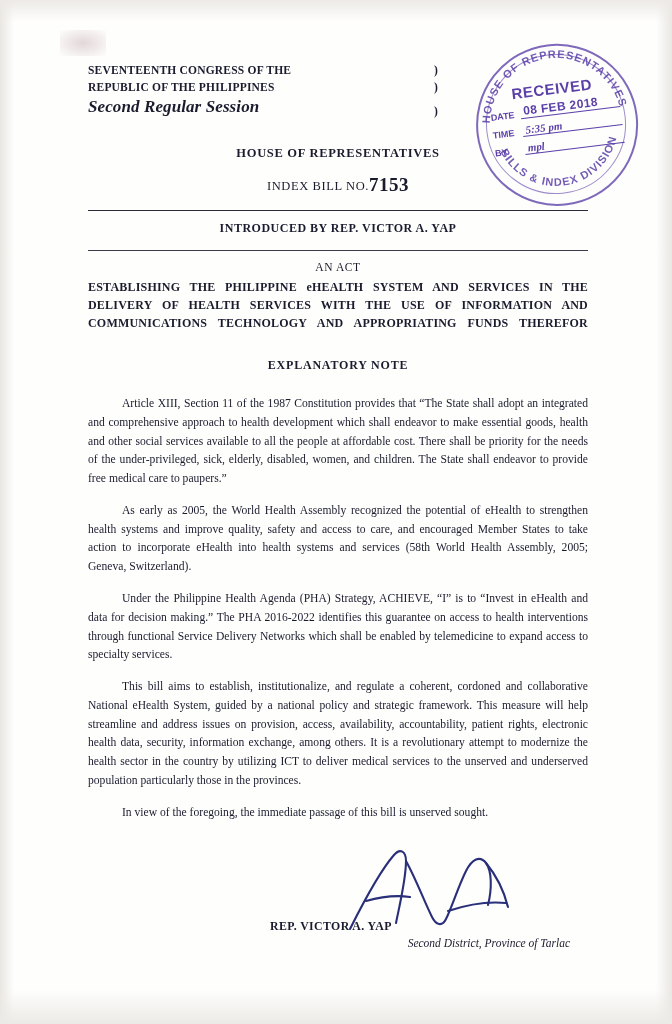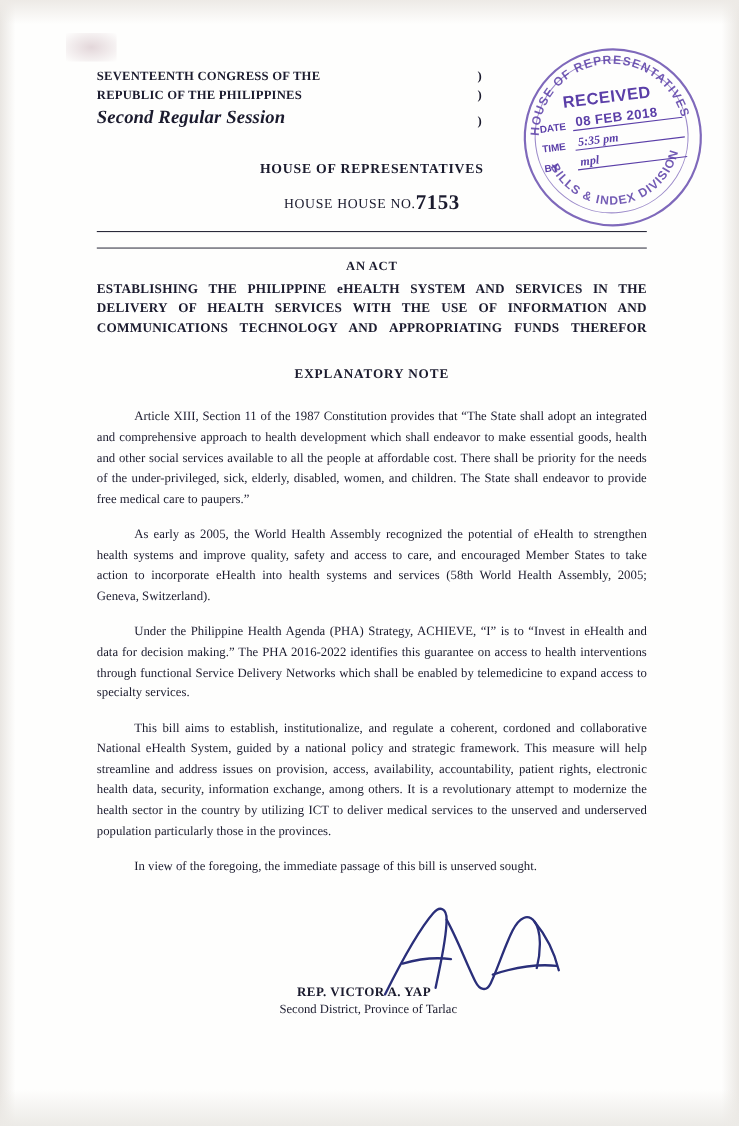--- a/index.html
+++ b/index.html
@@ -106,21 +106,21 @@
   }
 
   .introduced {
     font-weight: bold;
     font-size: 12px;
     letter-spacing: 0.5px;
     margin: 10px 0 0 0;
   }
 
   .an-act {
-    font-weight: bold;
+    font-weight: normal;
     font-size: 11.5px;
     letter-spacing: 0.6px;
     margin-top: 0;
   }
   .act-title {
     font-weight: bold;
     font-size: 12px;
     line-height: 1.5;
     text-align: justify;
     text-align-last: justify;
@@ -162,25 +162,26 @@
     right: 18px;
     top: 70px;
     width: 300px;
     text-align: left;
     font-weight: bold;
     font-size: 11.8px;
     letter-spacing: 0.4px;
   }
   .sig-district {
     position: absolute;
-    right: 34px;
+    right: 18px;
     top: 88px;
     width: 300px;
-    text-align: left;
+    text-align: right;
     font-size: 11.5px;
+    font-style: italic;
   }
 
   
   .stamp {
     position: absolute;
     left: 470px;
     top: 38px;
     width: 172px;
     height: 172px;
     color: #5b3fa8;
@@ -315,25 +316,26 @@
       </div>
       <div class="hdr-row">
         <span class="hdr-sub">Second Regular Session</span>
         <span class="hdr-paren">)</span>
       </div>
     </div>
 
     <div class="center hor-title">HOUSE OF REPRESENTATIVES</div>
 
     <div class="center bill-line">
-      <span>HOUSE HOUSE NO.</span><span class="bill-no">7153</span>
+      <span>INDEX BILL NO.</span><span class="bill-no">7153</span>
     </div>
 
     <hr class="hr-line">
 
+    <div class="center introduced">INTRODUCED BY REP. VICTOR A. YAP</div>
 
     <hr class="hr-line thin">
 
     <div class="center an-act">AN ACT</div>
     <div class="act-title">ESTABLISHING THE PHILIPPINE eHEALTH SYSTEM AND SERVICES IN THE DELIVERY OF HEALTH SERVICES WITH THE USE OF INFORMATION AND COMMUNICATIONS TECHNOLOGY AND APPROPRIATING FUNDS THEREFOR</div>
 
     <div class="center explanatory">EXPLANATORY NOTE</div>
 
     <div class="body-text">
       <p>Article XIII, Section 11 of the 1987 Constitution provides that “The State shall adopt an integrated and comprehensive approach to health development which shall endeavor to make essential goods, health and other social services available to all the people at affordable cost. There shall be priority for the needs of the under-privileged, sick, elderly, disabled, women, and children. The State shall endeavor to provide free medical care to paupers.”</p>

